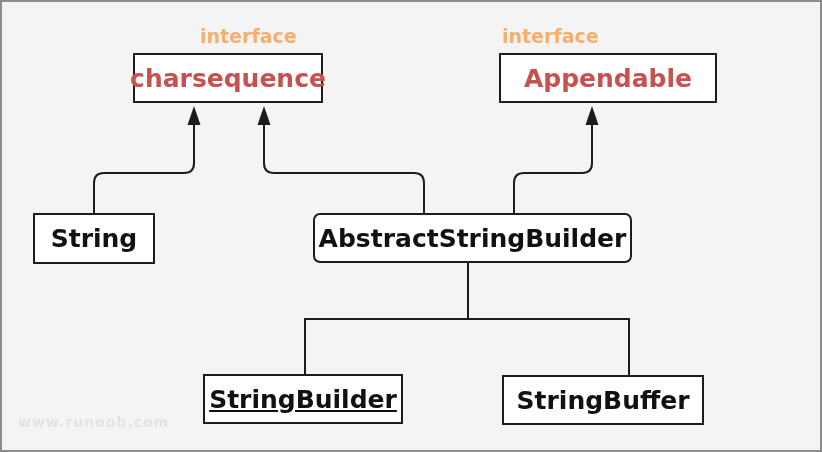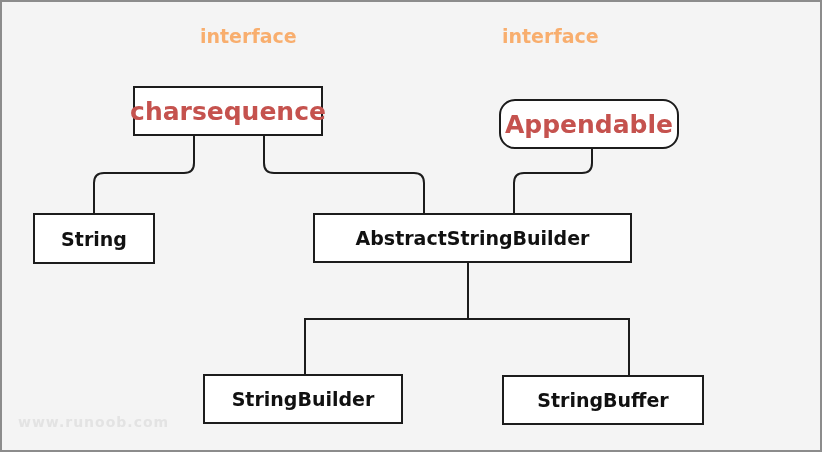--- a/index.html
+++ b/index.html
@@ -44,26 +44,25 @@
     background: var(--box-background);
     border: 2px solid var(--line);
     display: flex;
     align-items: center;
     justify-content: center;
     white-space: nowrap;
     font-weight: bold;
   }
   .node.class-node {
     color: var(--class-name);
-    font-size: 19px;
+    font-size: 25px;
   }
   .node.interface-node {
     color: var(--interface-name);
     font-size: 25px;
-    margin-top: 33px;
   }
   .stereotype {
     position: absolute;
     color: var(--interface-label);
     font-size: 19px;
     font-weight: bold;
     white-space: nowrap;
     text-align: right;
   }
   .watermark {
@@ -96,33 +95,33 @@
   </svg>
 
   <div class="stereotype" style="left:198px; top:23px;">interface</div>
 
   <div class="stereotype" style="left:500px; top:23px;">interface</div>
 
   <div class="node interface-node" style="left:131px; top:51px; width:190px; height:50px;">
     <span>charsequence</span>
   </div>
 
-  <div class="node interface-node" style="left:497px; top:64px; width:180px; height:50px;border-radius:16px;">
+  <div class="node interface-node" style="left:497px; top:51px; width:218px; height:50px;">
     <span>Appendable</span>
   </div>
 
   <div class="node class-node" style="left:31px; top:211px; width:122px; height:51px;">
     <span>String</span>
   </div>
 
-  <div class="node class-node" style="left:311px; top:211px; width:319px; height:50px;">
+  <div class="node class-node" style="left:311px; top:211px; width:319px; height:50px;border-radius:7px;">
     <span>AbstractStringBuilder</span>
   </div>
 
-  <div class="node class-node" style="left:201px; top:372px; width:200px; height:50px;">
+  <div class="node class-node" style="left:201px; top:372px; width:200px; height:50px;text-decoration:underline;">
     <span>StringBuilder</span>
   </div>
 
   <div class="node class-node" style="left:500px; top:373px; width:202px; height:50px;">
     <span>StringBuffer</span>
   </div>
 
   <div class="watermark">www.runoob.com</div>
 
 </div>

